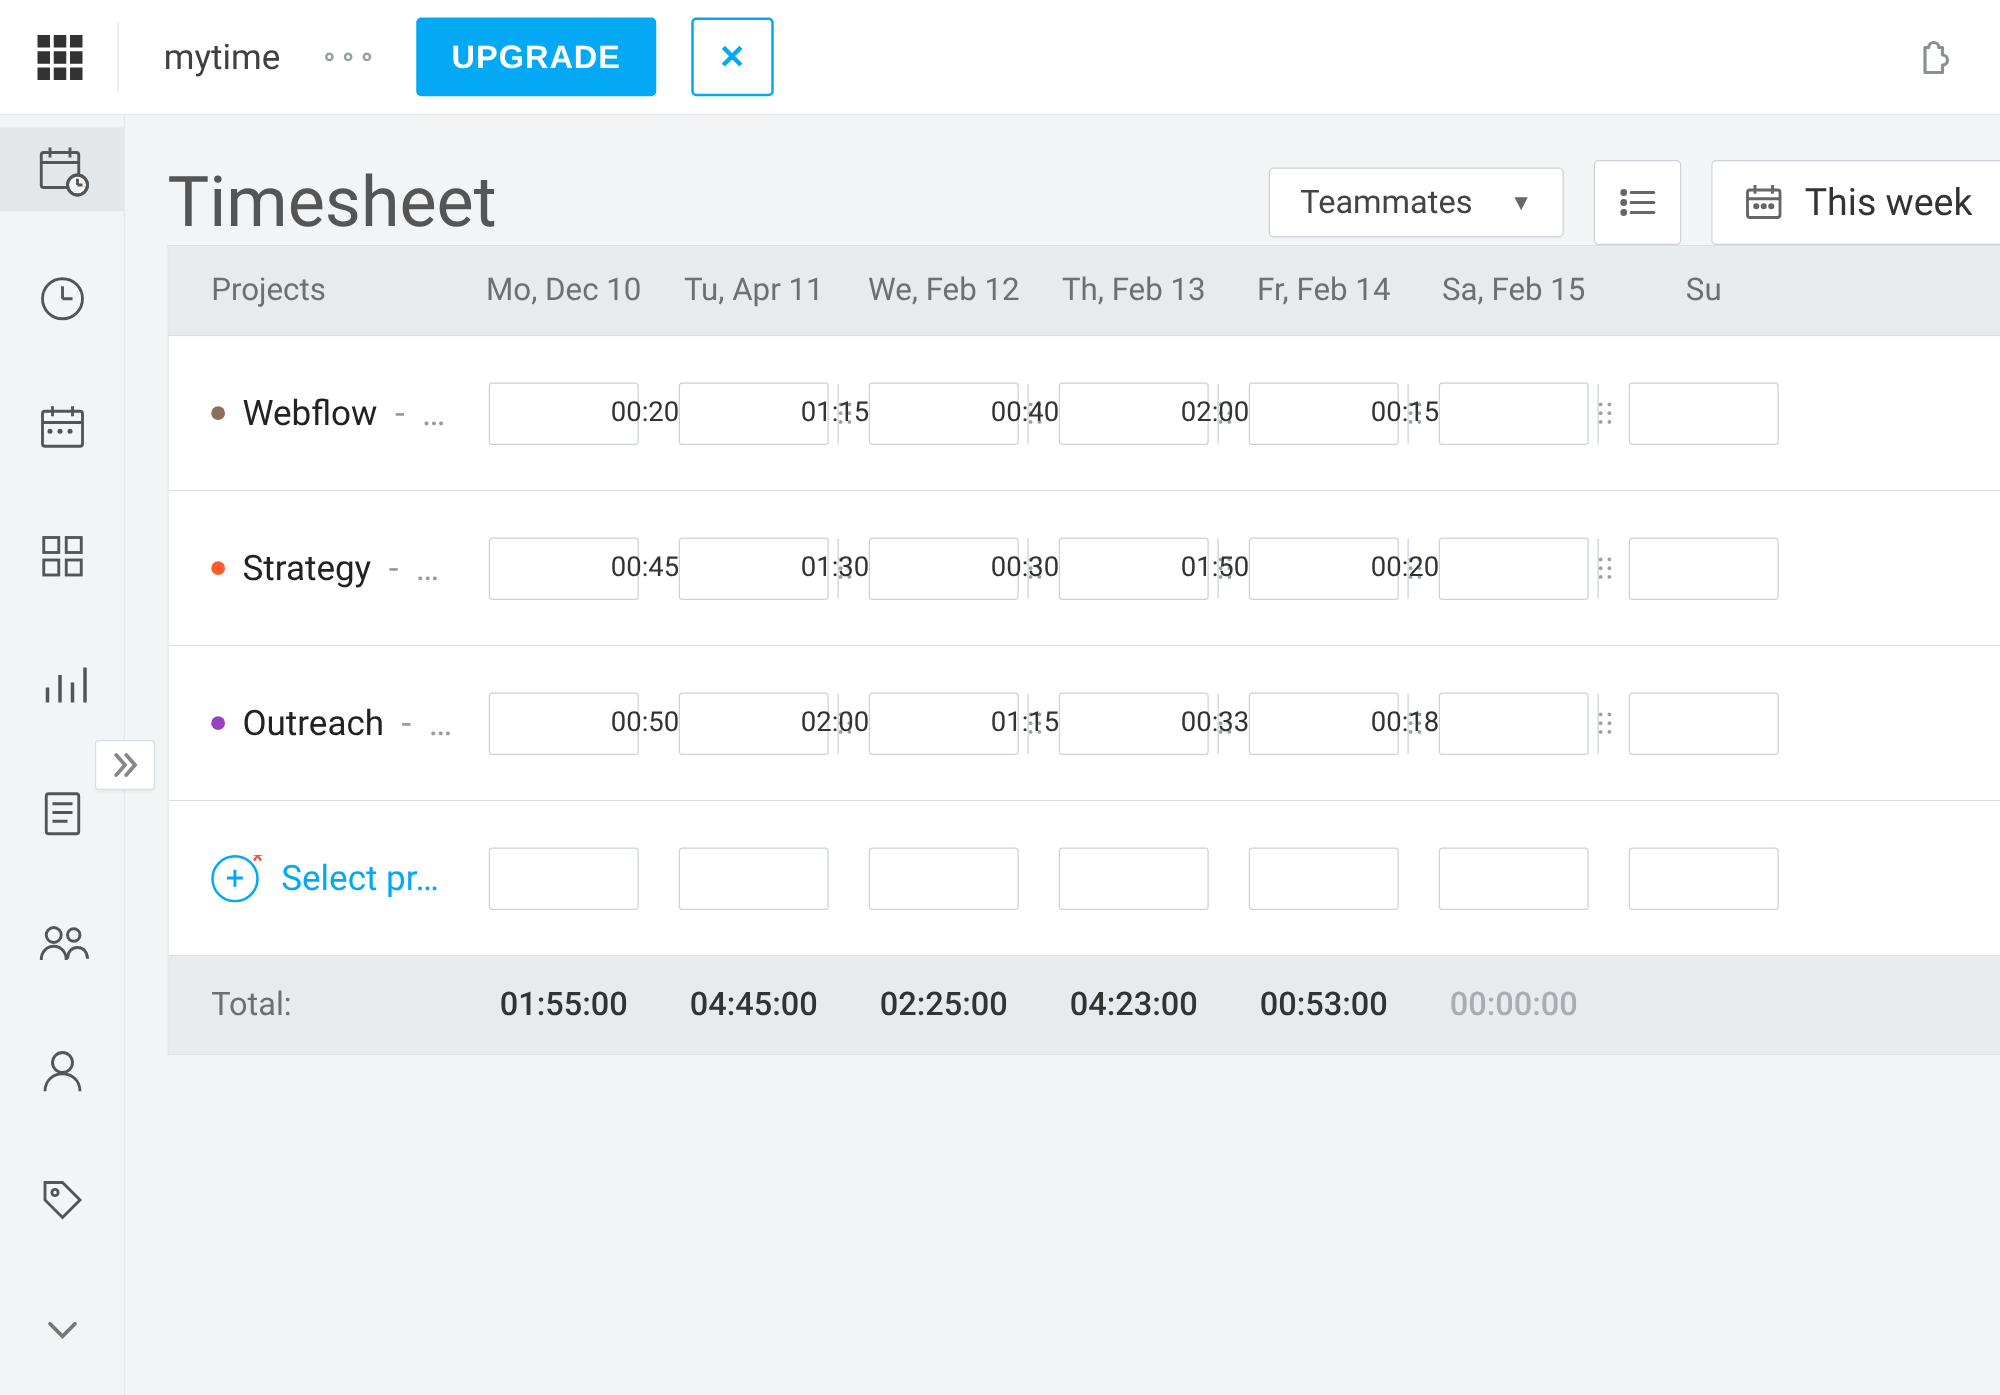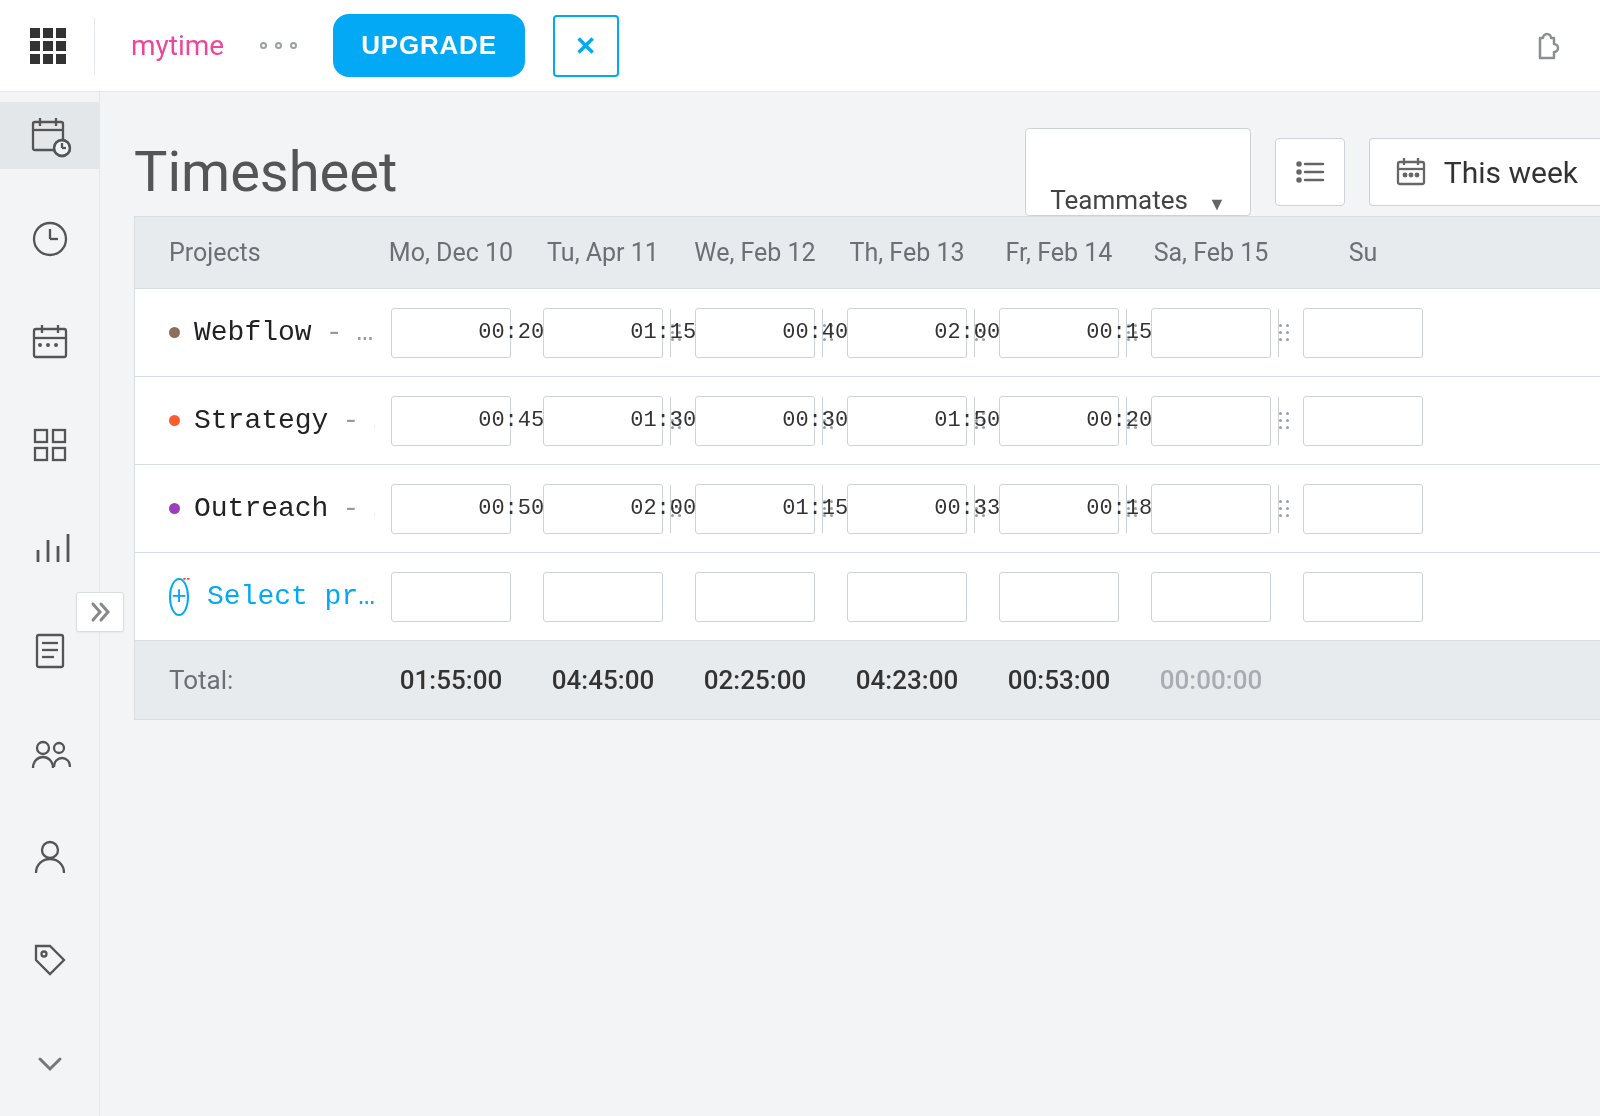--- a/index.html
+++ b/index.html
@@ -40,26 +40,26 @@
   }
   .logo-mark{
     width:56px;height:56px;border-radius:12px;background:var(--accent);
     display:flex;align-items:center;justify-content:center;
   }
   .logo-mark svg{width:34px;height:34px;}
   .logo-word{
     font-size:40px;font-weight:700;letter-spacing:0px;color:#222;
   }
   .top-sep{width:1px;height:56px;background:#e5e8eb;margin:0 8px 0 0;}
-  .workspace-name{font-size:28px;color:#ec4899;}
+  .workspace-name{font-size:28px;color:#404040;}
   .more-dots{display:flex;gap:8px;cursor:pointer;padding:8px;}
   .more-dots span{width:7px;height:7px;border-radius:50%;border:2px solid #9aa0a6;}
   .btn-upgrade{
     background:var(--accent);color:#fff;font-size:26px;font-weight:700;letter-spacing:.8px;
-    border:none;border-radius:16px;padding:16px 28px;cursor:pointer;
+    border:none;border-radius:4px;padding:16px 28px;cursor:pointer;
   }
   .btn-demo{
     border:2px solid var(--accent);color:var(--accent);font-size:26px;font-weight:500;
     background:#fff;border-radius:4px;display:flex;align-items:stretch;overflow:hidden;
   }
   .btn-demo span.demo-label{padding:14px 22px;border-right:2px solid var(--accent);}
   .btn-demo span.demo-close{padding:14px 20px;cursor:pointer;font-weight:600;}
   .top-spacer{flex:1;}
   .ext-icon svg{width:40px;height:40px;stroke:#888;}
   
@@ -89,21 +89,21 @@
   .main{
     position:absolute;left:100px;right:0;top:92px;bottom:0;
     background:var(--bg-soft);
     padding:36px 0 0 34px;
   }
   .page-header{display:flex;align-items:center;gap:24px;padding-right:0;}
   .page-title{font-size:56px;font-weight:400;color:#555;margin:0;flex:0 0 auto;}
   .page-header-spacer{flex:1;}
   .select-teammates{
     background:#fff;border:1px solid var(--border);border-radius:4px;
-    height:88px;padding:0 24px;display:flex;align-items:flex-end;gap:20px;
+    height:56px;padding:0 24px;display:flex;align-items:center;gap:30px;
     font-size:26px;color:#444;cursor:pointer;
   }
   .select-teammates .caret{font-size:18px;color:#666;}
   .btn-view{
     background:#fff;border:1px solid var(--border);border-radius:4px;
     width:70px;height:68px;display:flex;align-items:center;justify-content:center;cursor:pointer;
   }
   .btn-view svg{width:34px;height:34px;stroke:#666;}
   .btn-range{
     background:#fff;border:1px solid var(--border);border-radius:4px;border-right:none;border-top-right-radius:0;border-bottom-right-radius:0;
@@ -117,23 +117,22 @@
     background:#fff;border:1px solid var(--border-soft);
     border-right:none;
   }
   .sheet-head{
     display:flex;align-items:center;height:72px;background:var(--bg-softer);
     border-bottom:1px solid var(--border-soft);
   }
   .col-project{flex:0 0 240px;padding-left:34px;font-size:25px;color:#6b7075;}
   .col-day{flex:0 0 152px;text-align:center;font-size:25px;color:#6b7075;}
   .sheet-row{
-    display:flex;align-items:center;height:88px;border-bottom:1px solid var(--border-soft);
+    display:flex;align-items:center;height:124px;border-bottom:1px solid var(--border-soft);
     background:#fff;
-    font-family:Liberation Mono, monospace;
   }
   .proj-cell{flex:0 0 240px;padding-left:34px;display:flex;align-items:center;gap:14px;font-size:28px;color:#222;white-space:nowrap;overflow:hidden;}
   .proj-dot{width:11px;height:11px;border-radius:50%;flex:0 0 11px;}
   .proj-name{font-weight:400;}
   .proj-sep{color:#999;}
   .proj-trunc{color:#999;}
   .time-cell{flex:0 0 152px;display:flex;justify-content:center;}
   .time-box{
     width:120px;height:50px;border:1px solid var(--border);border-radius:3px;
     display:flex;align-items:stretch;background:#fff;

